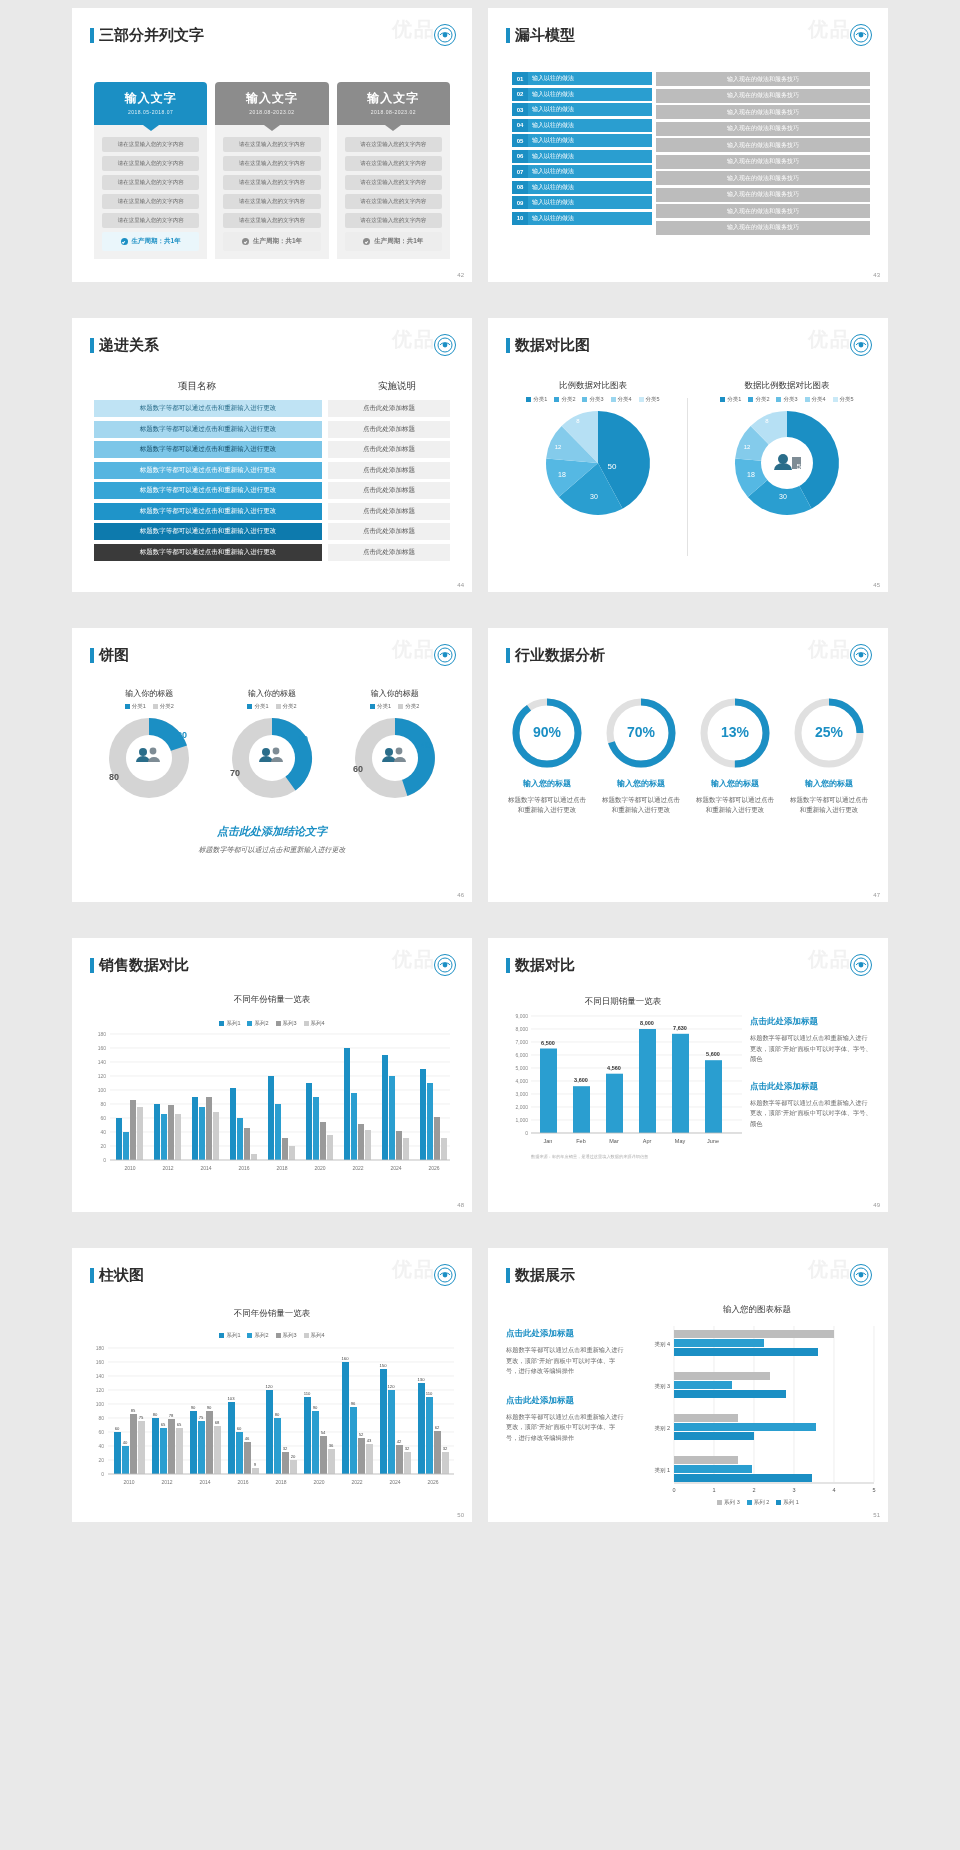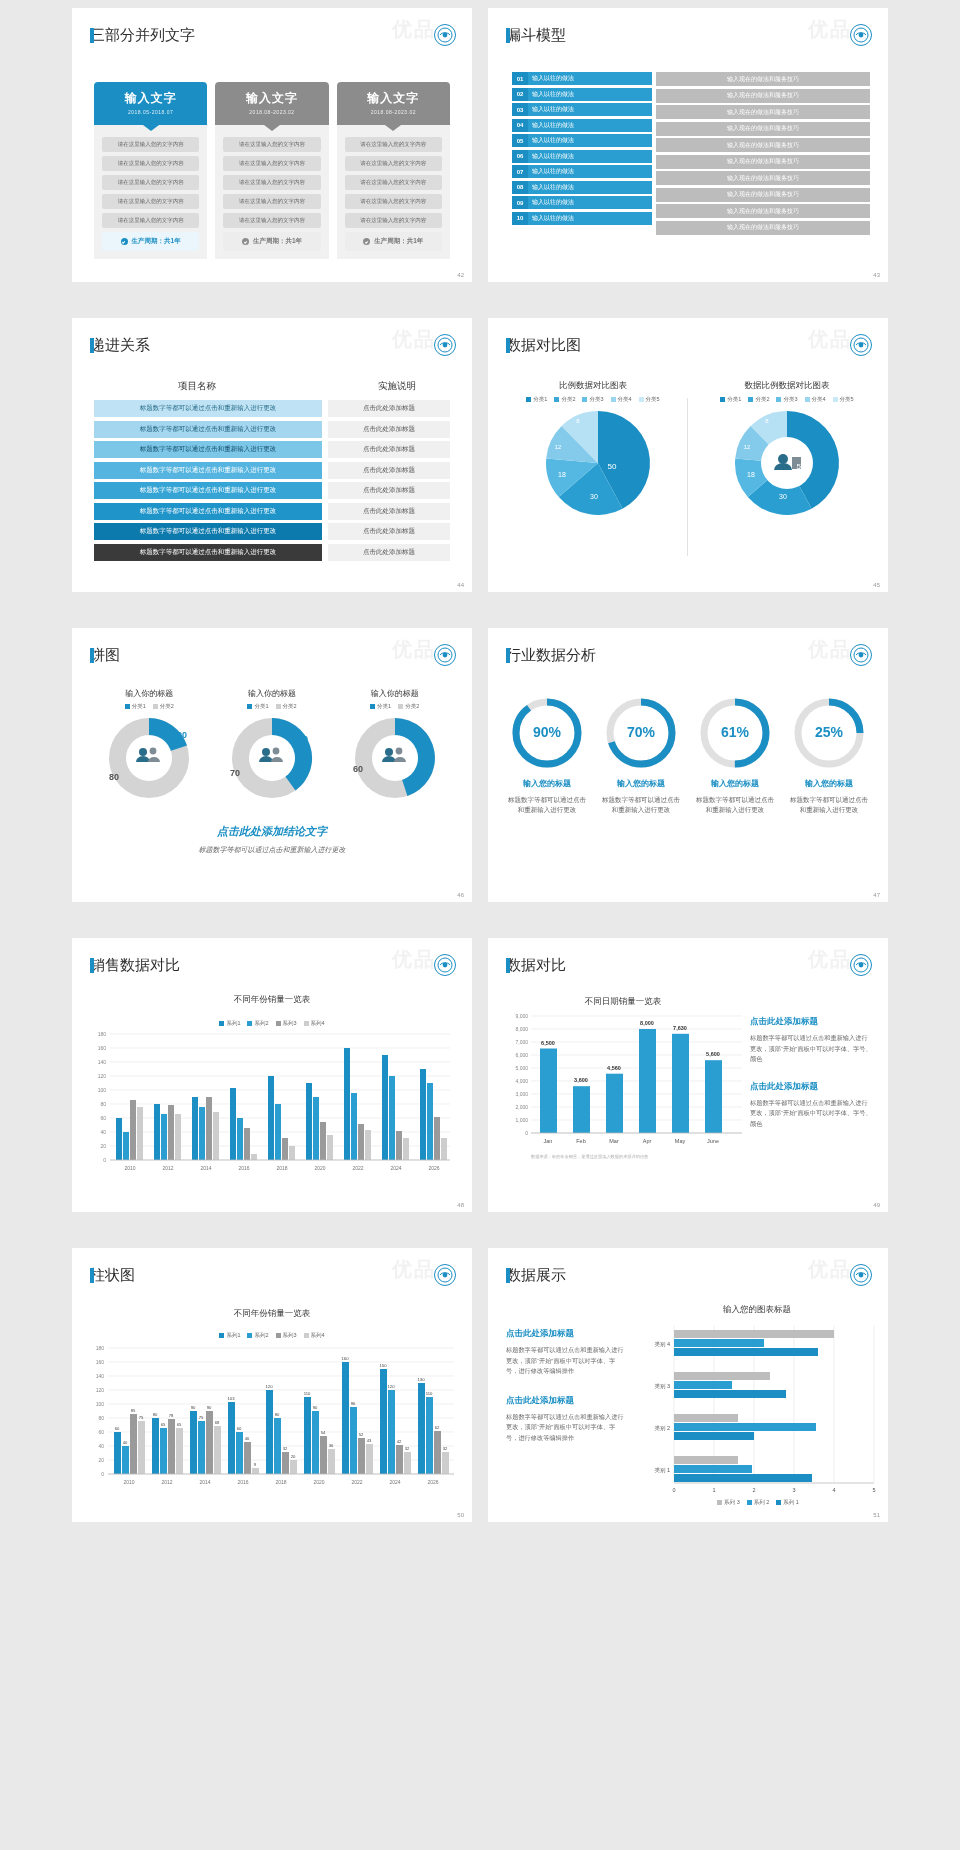--- a/index.html
+++ b/index.html
@@ -21,22 +21,23 @@
   }
   .slide {
     background: #fff;
     position: relative;
     overflow: hidden;
   }
   .slide-title {
     position: absolute;
     top: 18px; left: 18px;
     font-size: 15px;
-    font-weight: normal;
+    font-weight: bold;
     color: #2d2d2d;
+    padding-left: 9px;
   }
   .slide-title:before {
     content: "";
     position: absolute;
     left: 0; top: 2px;
     width: 4px; height: 15px;
     background: #1b8fc4;
   }
   .pagenum {
     position: absolute;
@@ -538,21 +539,21 @@
         <div style="margin-top:-52px;color:#1b8fc4;font-size:14px;font-weight:bold;">70%</div>
         <div style="height:34px"></div>
         <div class="s47-t">输入您的标题</div>
         <div class="s47-d">标题数字等都可以通过点击和重新输入进行更改</div>
       </div>
       <div class="s47-col">
         <svg width="78" height="78" viewBox="0 0 78 78">
           <circle cx="39" cy="39" r="31" fill="none" stroke="#e0e0e0" stroke-width="7"></circle>
           <circle cx="39" cy="39" r="31" fill="none" stroke="#1b8fc4" stroke-width="7" stroke-dasharray="97.4 97.4" transform="rotate(-90 39 39)"></circle>
         </svg>
-        <div style="margin-top:-52px;color:#1b8fc4;font-size:14px;font-weight:bold;">61%</div>
+        <div style="margin-top:-52px;color:#1b8fc4;font-size:14px;font-weight:bold;">13%</div>
         <div style="height:34px"></div>
         <div class="s47-t">输入您的标题</div>
         <div class="s47-d">标题数字等都可以通过点击和重新输入进行更改</div>
       </div>
       <div class="s47-col">
         <svg width="78" height="78" viewBox="0 0 78 78">
           <circle cx="39" cy="39" r="31" fill="none" stroke="#e0e0e0" stroke-width="7"></circle>
           <circle cx="39" cy="39" r="31" fill="none" stroke="#1b8fc4" stroke-width="7" stroke-dasharray="48.7 146.1" transform="rotate(-90 39 39)"></circle>
         </svg>
         <div style="margin-top:-52px;color:#1b8fc4;font-size:14px;font-weight:bold;">25%</div>

